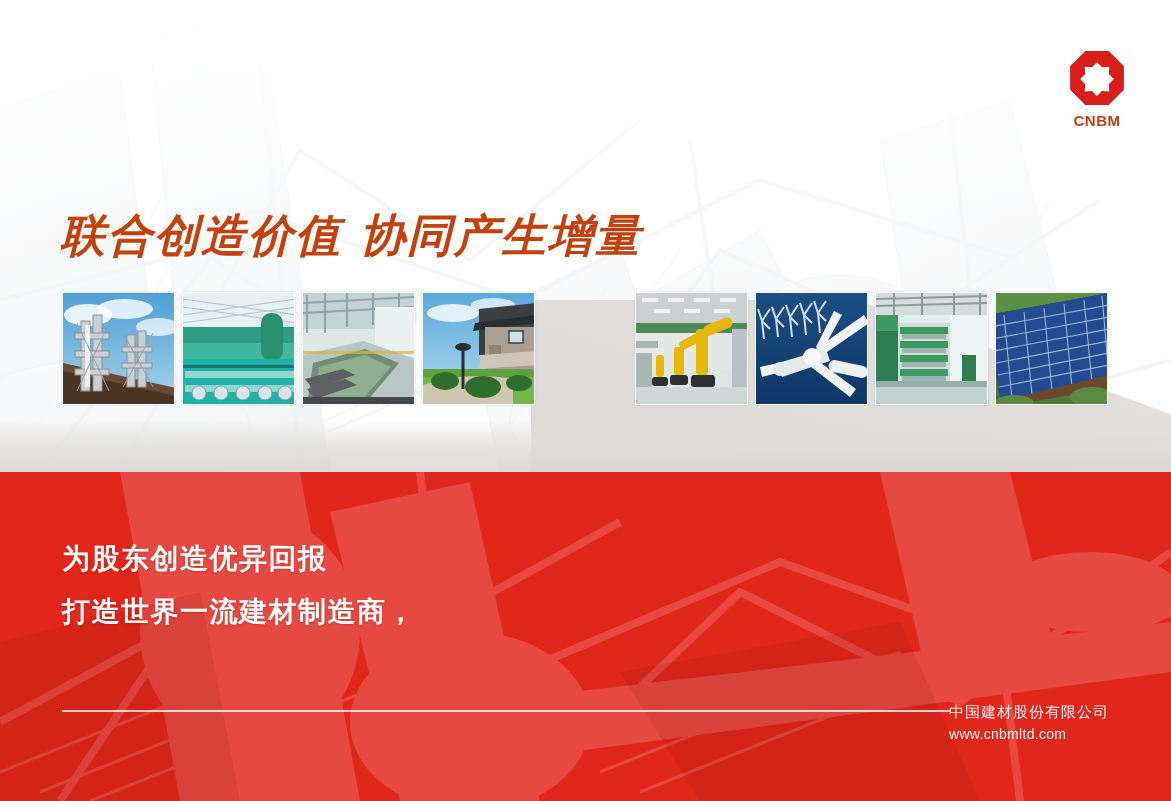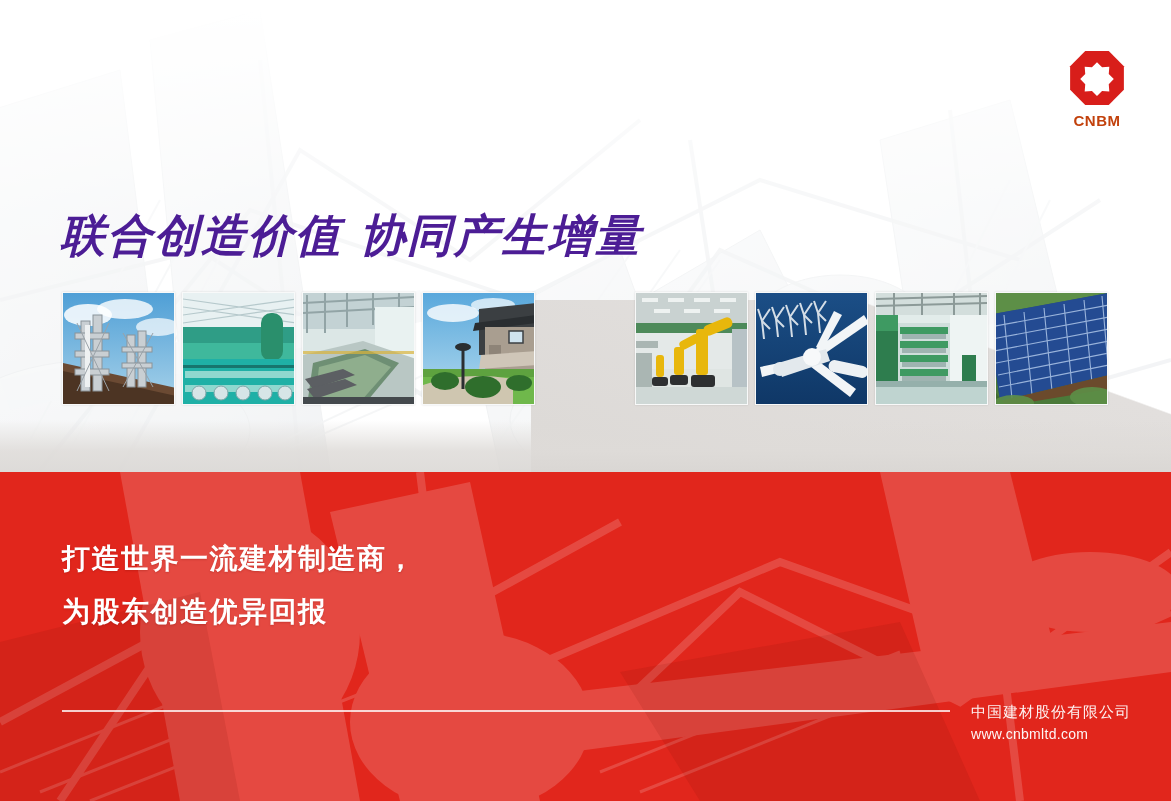--- a/index.html
+++ b/index.html
@@ -55,21 +55,21 @@
     color:#c2410c; font-family:"Liberation Sans",sans-serif;
   }
 
   
   .headline {
     position:absolute; left:60px; top:206px;
     font-family:"DejaVu Serif","Liberation Serif",serif;
     font-size:45px;
     font-weight:bold;
     font-style:italic;
-    color:#4c1d95;
+    color:#c2410c;
     letter-spacing:2px;
     white-space:nowrap;
     text-shadow:0 1px 0 rgba(255,255,255,.55);
   }
 
   
   .photo-strip { position:absolute; top:292px; display:flex; }
   .photo-strip.left  { left:62px;  gap:7px; }
   .photo-strip.right { left:635px; gap:7px; }
   .photo {
@@ -93,21 +93,21 @@
     font-family:"DejaVu Sans","Liberation Sans",sans-serif;
     text-shadow:0 1px 2px rgba(120,10,5,.25);
   }
 
   
   .footer-rule {
     position:absolute; left:62px; top:710px; width:888px; height:2px;
     background:rgba(255,255,255,.78);
   }
   .footer-text {
-    position:absolute; right:40px; top:701px;
+    position:absolute; right:62px; top:701px;
     text-align:left;
     color:#ffffff;
   }
   .footer-company {
     font-size:15px; line-height:22px; letter-spacing:1px;
     color:rgba(255,255,255,.94);
     font-family:"DejaVu Sans","Liberation Sans",sans-serif;
   }
   .footer-url {
     font-size:14px; line-height:22px; letter-spacing:.3px;
@@ -448,22 +448,22 @@
         </g>
       </g>
       <g opacity="0.12" fill="#7d0d06">
         <polygon points="0,170 200,120 240,329 0,329"></polygon>
         <polygon points="620,200 900,150 980,329 700,329"></polygon>
       </g>
     </svg>
 
     <div style="position:absolute; left:0; top:0; width:100%; height:100%;">
       <div class="subtitle" style="position:absolute; left:62px; top:60px;">
+        <div>为股东创造优异回报</div>
         <div>打造世界一流建材制造商，</div>
-        <div>为股东创造优异回报</div>
       </div>
 
       <div class="footer-rule" style="top:238px;"></div>
 
       <div class="footer-text" style="top:229px;">
         <div class="footer-company">中国建材股份有限公司</div>
         <div class="footer-url">www.cnbmltd.com</div>
       </div>
     </div>
   </div>

